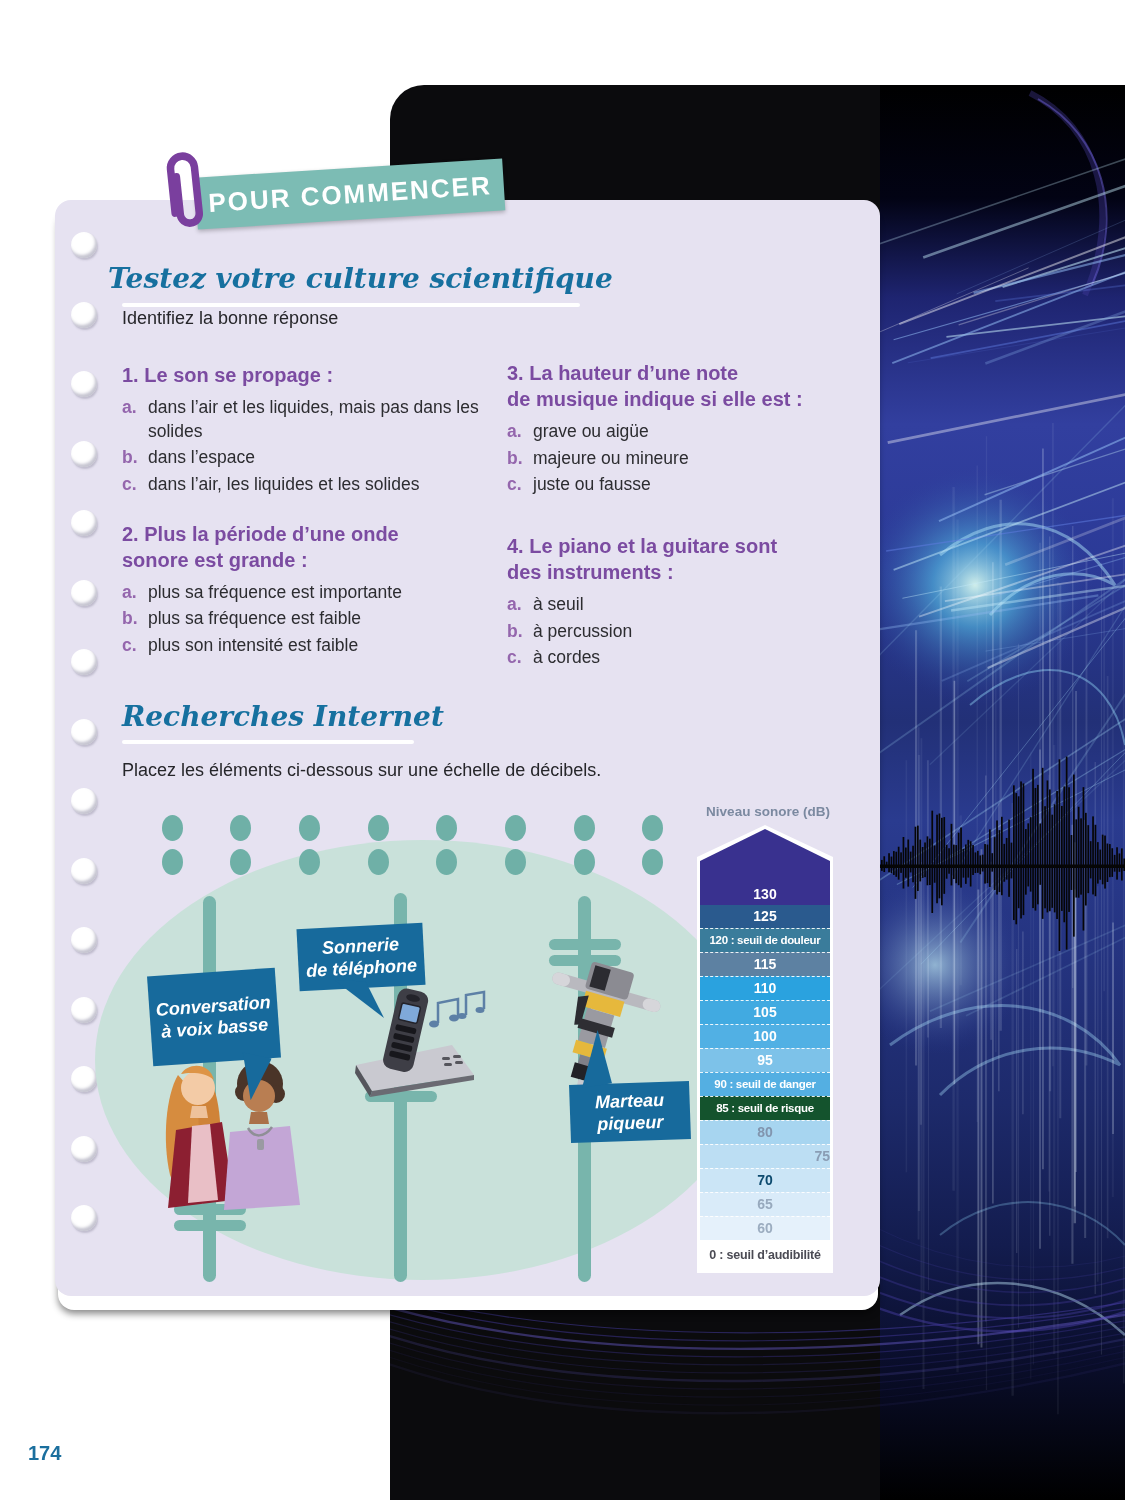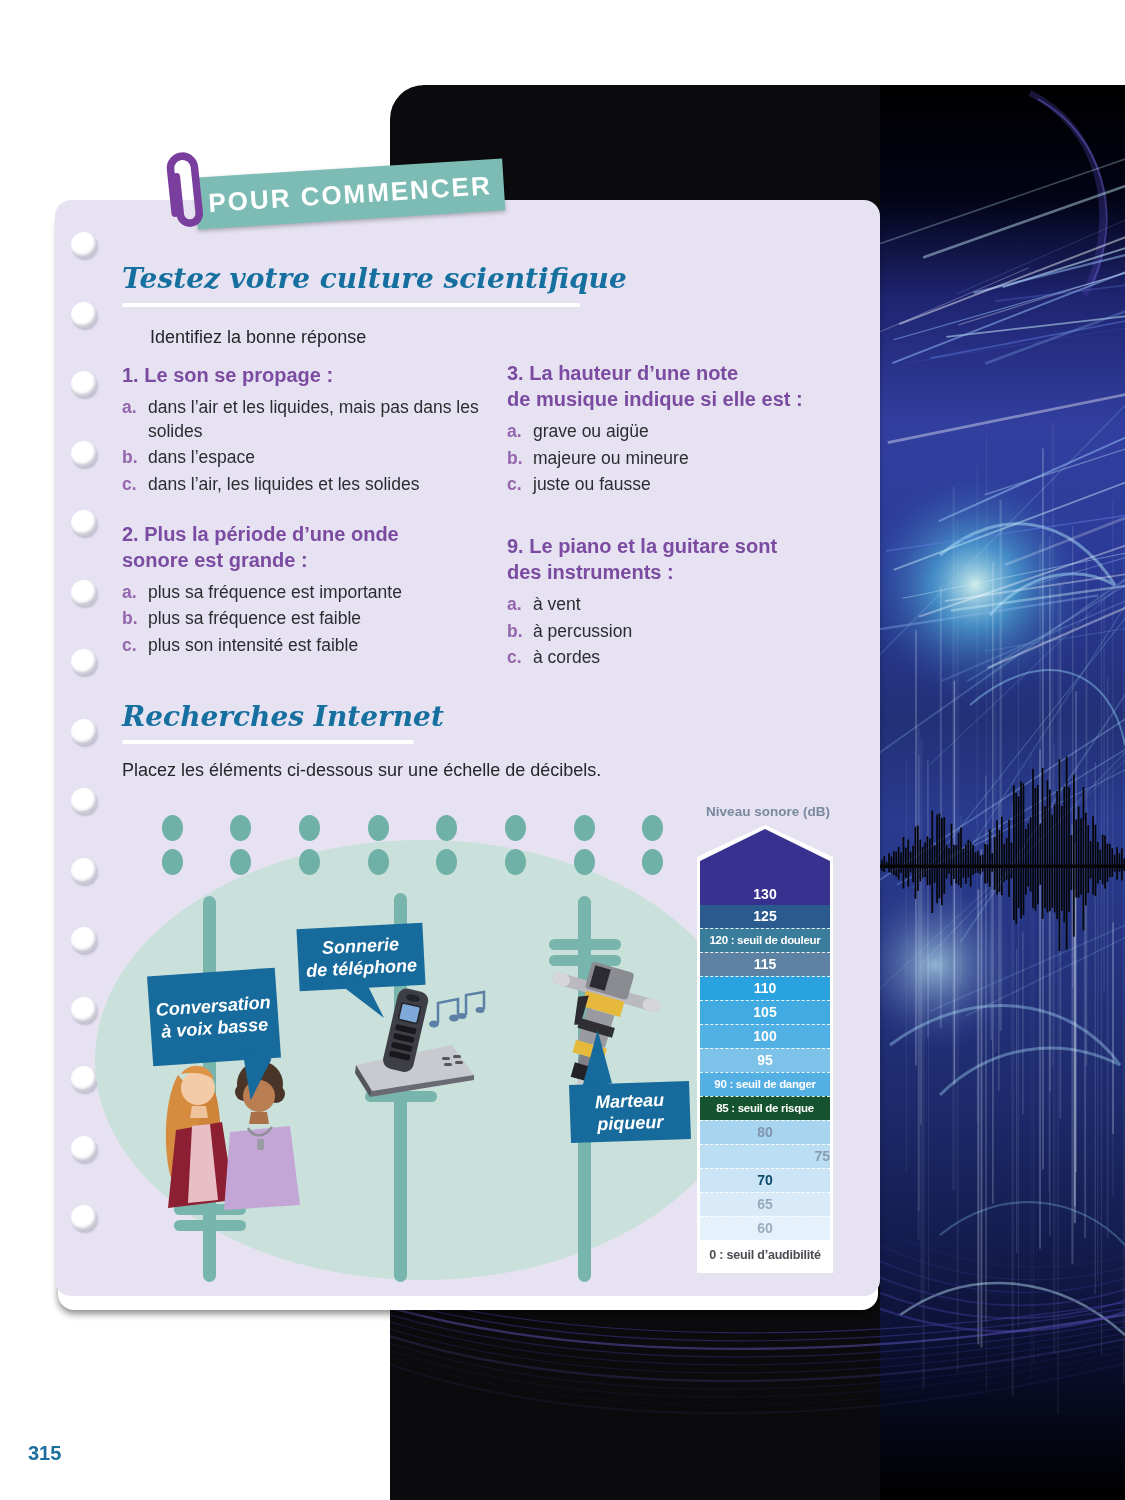--- a/index.html
+++ b/index.html
@@ -379,23 +379,23 @@
 
 <div class="banner">
   <span>POUR COMMENCER</span>
 </div>
 <div class="clip">
   <svg width="54" height="80" viewBox="0 0 54 80">
     <path d="M15 62 V 18 a 12 12 0 0 1 24 0 v 46 a 9.5 9.5 0 0 1 -19 0 V 26" fill="none" stroke="#7a3f9e" stroke-width="7.5" stroke-linecap="round"></path>
   </svg>
 </div>
 
-<div class="blue-title" style="left:122px;top:262px;font-style:italic;">Testez votre culture scientifique</div>
+<div class="blue-title" style="left:108px;top:262px;font-style:italic;">Testez votre culture scientifique</div>
 <div class="white-rule" style="left:122px;top:303px;width:458px;"></div>
-<div class="subtitle" style="left:122px;top:327px;margin-left:28px;">Identifiez la bonne réponse</div>
+<div class="subtitle" style="left:122px;top:308px;">Identifiez la bonne réponse</div>
 
 <div class="qcol" style="left:122px;top:362px;width:380px;">
   <div class="q">
     <div class="q-head">
       <span class="hl">1. Le son se propage :</span>
       <span class="hl"></span>
     </div>
     <div class="opt"><span class="ol">a.</span><span class="ot">dans l’air et les liquides, mais pas dans les solides</span></div>
     <div class="opt"><span class="ol">b.</span><span class="ot">dans l’espace</span></div>
     <div class="opt"><span class="ol">c.</span><span class="ot">dans l’air, les liquides et les solides</span></div>
@@ -416,24 +416,24 @@
     <div class="q-head">
       <span class="hl">3. La hauteur d’une note</span>
       <span class="hl">de musique indique si elle est :</span>
     </div>
     <div class="opt"><span class="ol">a.</span><span class="ot">grave ou aigüe</span></div>
     <div class="opt"><span class="ol">b.</span><span class="ot">majeure ou mineure</span></div>
     <div class="opt"><span class="ol">c.</span><span class="ot">juste ou fausse</span></div>
   </div>
   <div class="q" style="margin-top:36px;">
     <div class="q-head">
-      <span class="hl">9. Le piano et la guitare sont</span>
+      <span class="hl">4. Le piano et la guitare sont</span>
       <span class="hl">des instruments :</span>
     </div>
-    <div class="opt"><span class="ol">a.</span><span class="ot">à vent</span></div>
+    <div class="opt"><span class="ol">a.</span><span class="ot">à seuil</span></div>
     <div class="opt"><span class="ol">b.</span><span class="ot">à percussion</span></div>
     <div class="opt"><span class="ol">c.</span><span class="ot">à cordes</span></div>
   </div>
 </div>
 
 <div class="blue-title" style="left:122px;top:700px;">Recherches Internet</div>
 <div class="white-rule" style="left:122px;top:740px;width:292px;"></div>
 <div class="instruction" style="left:122px;top:760px;">Placez les éléments ci-dessous sur une échelle de décibels.</div>
 
 <div class="ellipse"></div>
@@ -572,13 +572,13 @@
       <div class="srow small" style="background: #14532d; color: rgb(255, 255, 255);">85 : seuil de risque</div>
       <div class="srow" style="background: rgb(167, 213, 240); color: rgb(129, 149, 174);">80</div>
       <div class="srow" style="background: rgb(188, 222, 243); color: rgb(138, 157, 180); text-align: right;">75</div>
       <div class="srow" style="background: rgb(203, 229, 246); color: #0c4a6e;">70</div>
       <div class="srow" style="background: rgb(217, 235, 249); color: rgb(151, 169, 189);">65</div>
       <div class="srow" style="background: rgb(229, 241, 251); color: rgb(156, 173, 192);">60</div>
       <div class="srow small last" style="background: rgb(255, 255, 255); color: rgb(75, 75, 84);">0 : seuil d’audibilité</div>
     </div>
 </div>
 
-<div class="page-num">315</div>
+<div class="page-num">174</div>
 
 </body></html>

